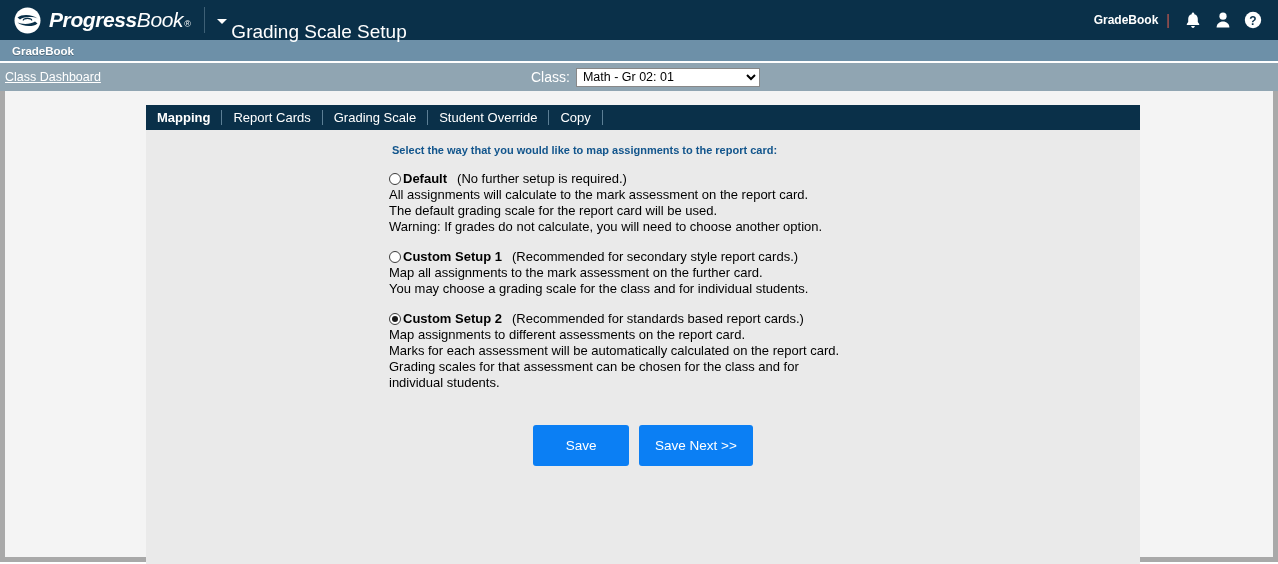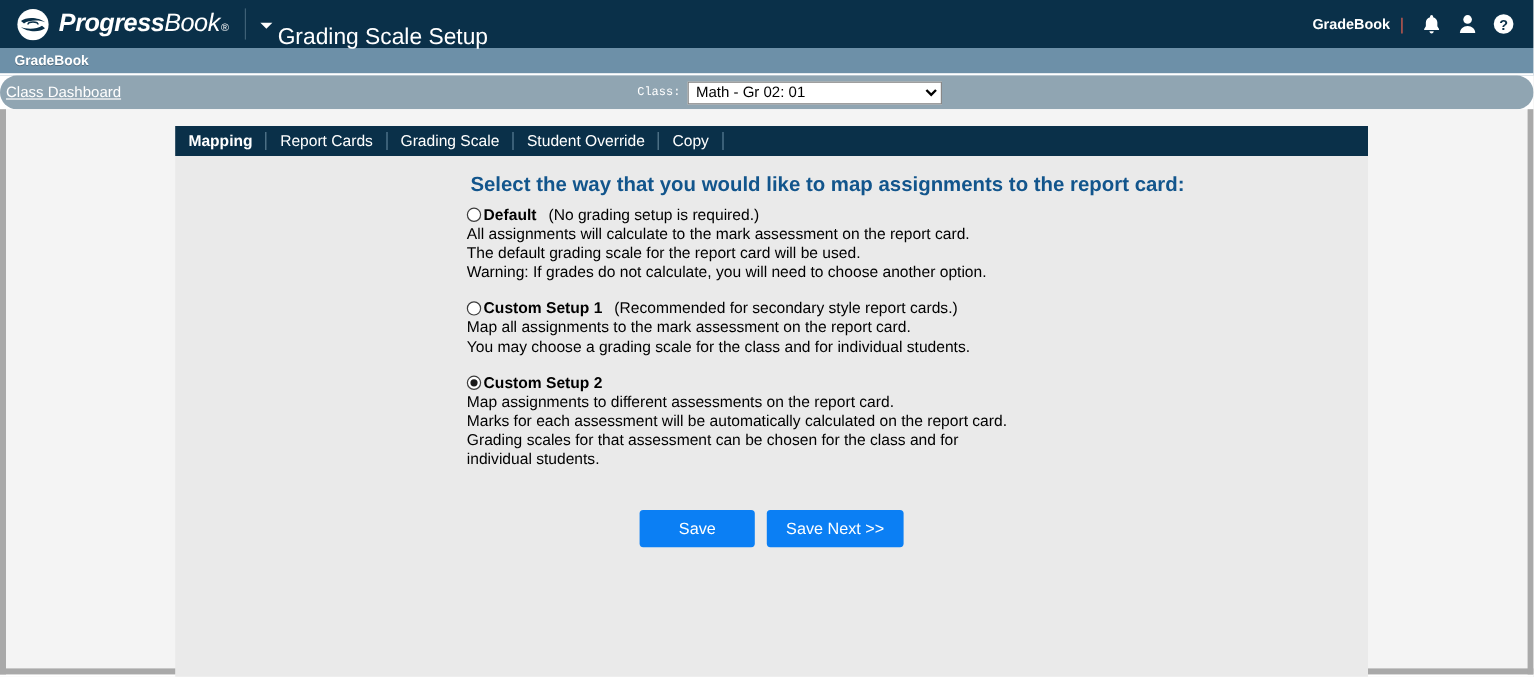--- a/index.html
+++ b/index.html
@@ -116,43 +116,41 @@
   }
 
   
   #context-bar {
     height: 28px;
     background: #90a5b2;
     display: flex;
     align-items: center;
     position: relative;
     box-sizing: border-box;
-    border-radius: 14px;
   }
   #breadcrumb-link {
     color: #ffffff;
     font-size: 12.5px;
     text-decoration: underline;
     margin-left: 5px;
     cursor: pointer;
   }
   #class-picker {
     position: absolute;
     left: 531px;
     display: flex;
     align-items: center;
     gap: 6px;
   }
   #class-label {
     color: #ffffff;
-    font-size: 10px;
-    font-family: Liberation Mono, monospace;
+    font-size: 14px;
   }
   #class-select {
-    width: 212px;
+    width: 184px;
     height: 19px;
     font-family: "Liberation Sans", sans-serif;
     font-size: 12.5px;
     color: #000000;
     background: #ffffff;
     border: 1px solid #888888;
     border-radius: 0;
     padding: 0 2px;
     box-sizing: border-box;
   }
@@ -205,21 +203,21 @@
     width: 994px;
     height: 455px;
     background: #eaeaea;
     box-sizing: border-box;
   }
   #panel-heading {
     position: absolute;
     left: 246px;
     top: 14px;
     color: #12558c;
-    font-size: 17px;
+    font-size: 11px;
     font-weight: bold;
     white-space: nowrap;
   }
 
   #options {
     position: absolute;
     left: 243px;
     top: 41px;
     width: 700px;
   }
@@ -283,21 +281,21 @@
     justify-content: center;
     gap: 10px;
   }
   .btn-primary {
     background: #0b7ff4;
     color: #ffffff;
     border: none;
     border-radius: 3px;
     font-family: "Liberation Sans", sans-serif;
     font-size: 13.5px;
-    height: 31px;
+    height: 41px;
     min-width: 96px;
     padding: 0 16px;
     cursor: pointer;
   }
 </style>
 </head>
 <body>
 
 <div id="app-header">
   <div id="brand">
@@ -371,43 +369,44 @@
       <div class="tab-sep"></div>
     </div>
 
   <div id="main-panel">
     <div id="panel-heading">Select the way that you would like to map assignments to the report card:</div>
     <div id="options">
         <div class="option-block">
           <div class="option-head">
             <span class="radio"></span>
             <span class="option-title">Default</span>
-            <span class="option-note">(No grading setup is required.)</span>
+            <span class="option-note">(No further setup is required.)</span>
           </div>
           <div class="option-lines">
             <div>All assignments will calculate to the mark assessment on the report card.</div>
             <div>The default grading scale for the report card will be used.</div>
             <div>Warning: If grades do not calculate, you will need to choose another option.</div>
           </div>
         </div>
         <div class="option-block">
           <div class="option-head">
             <span class="radio"></span>
             <span class="option-title">Custom Setup 1</span>
             <span class="option-note">(Recommended for secondary style report cards.)</span>
           </div>
           <div class="option-lines">
-            <div>Map all assignments to the mark assessment on the report card.</div>
+            <div>Map all assignments to the mark assessment on the further card.</div>
             <div>You may choose a grading scale for the class and for individual students.</div>
           </div>
         </div>
         <div class="option-block">
           <div class="option-head">
             <span class="radio checked"></span>
             <span class="option-title">Custom Setup 2</span>
+            <span class="option-note">(Recommended for standards based report cards.)</span>
           </div>
           <div class="option-lines">
             <div>Map assignments to different assessments on the report card.</div>
             <div>Marks for each assessment will be automatically calculated on the report card.</div>
             <div>Grading scales for that assessment can be chosen for the class and for</div>
             <div>individual students.</div>
           </div>
         </div>
       </div>
     <div id="panel-actions">

